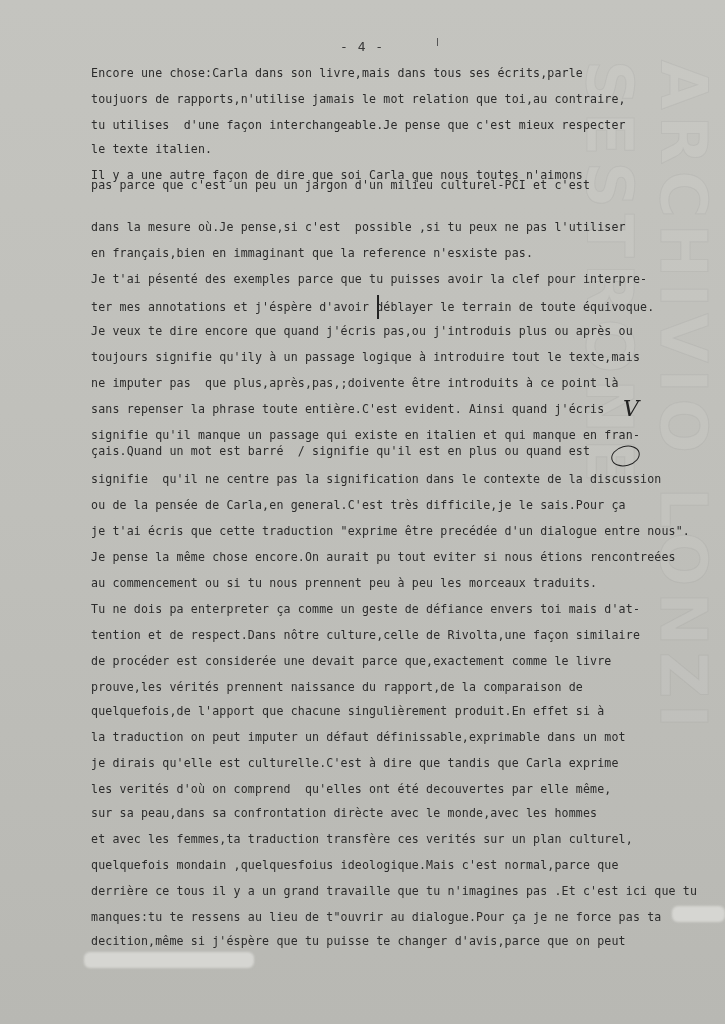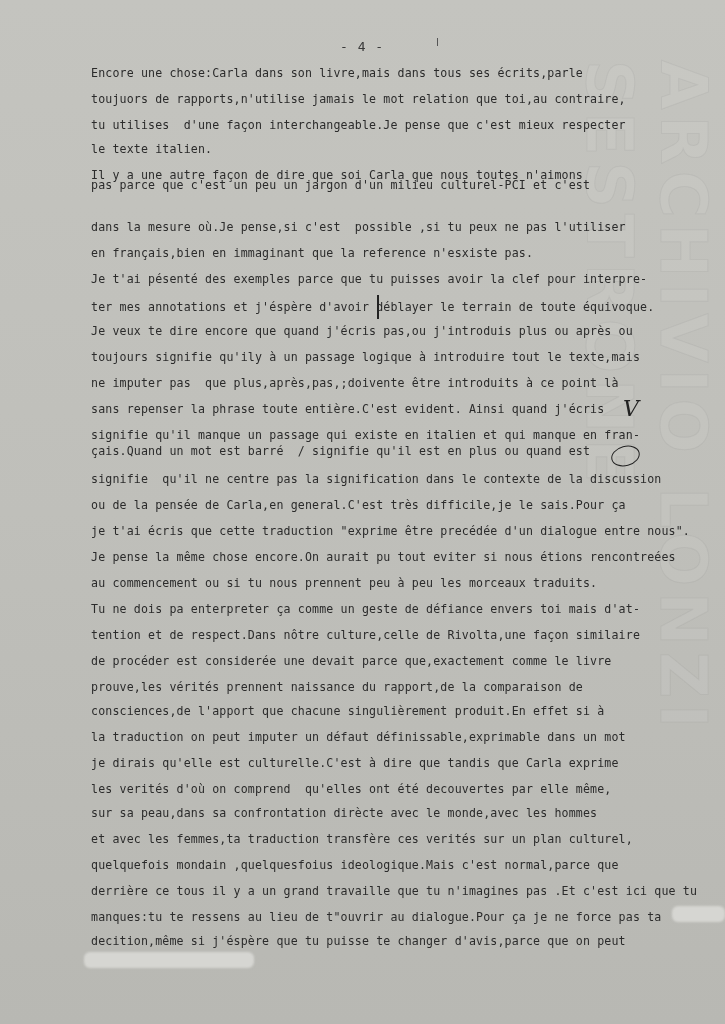--- a/index.html
+++ b/index.html
@@ -67,21 +67,21 @@
     <div class="line" style="top:382px">çais.Quand un mot est barré  / signifie qu'il est en plus ou quand est</div>
     <div class="line" style="top:410px">signifie  qu'il ne centre pas la signification dans le contexte de la discussion</div>
     <div class="line" style="top:436px">ou de la pensée de Carla,en general.C'est très difficile,je le sais.Pour ça</div>
     <div class="line" style="top:462px">je t'ai écris que cette traduction "exprime être precédée d'un dialogue entre nous".</div>
     <div class="line" style="top:488px">Je pense la même chose encore.On aurait pu tout eviter si nous étions rencontreées</div>
     <div class="line" style="top:514px">au commencement ou si tu nous prennent peu à peu les morceaux traduits.</div>
     <div class="line" style="top:540px">Tu ne dois pa enterpreter ça comme un geste de défiance envers toi mais d'at-</div>
     <div class="line" style="top:566px">tention et de respect.Dans nôtre culture,celle de Rivolta,une façon similaire</div>
     <div class="line" style="top:592px">de procéder est considerée une devait parce que,exactement comme le livre</div>
     <div class="line" style="top:618px">prouve,les vérités prennent naissance du rapport,de la comparaison de</div>
-    <div class="line" style="top:642px">consciences,de l'apport que chacune singulièrement produit.En effet si à</div>
+    <div class="line" style="top:642px">quelquefois,de l'apport que chacune singulièrement produit.En effet si à</div>
     <div class="line" style="top:668px">la traduction on peut imputer un défaut définissable,exprimable dans un mot</div>
     <div class="line" style="top:694px">je dirais qu'elle est culturelle.C'est à dire que tandis que Carla exprime</div>
     <div class="line" style="top:720px">les verités d'où on comprend  qu'elles ont été decouvertes par elle même,</div>
     <div class="line" style="top:744px">sur sa peau,dans sa confrontation dirècte avec le monde,avec les hommes</div>
     <div class="line" style="top:770px">et avec les femmes,ta traduction transfère ces verités sur un plan culturel,</div>
     <div class="line" style="top:796px">quelquefois mondain ,quelquesfoius ideologique.Mais c'est normal,parce que</div>
     <div class="line" style="top:822px">derrière ce tous il y a un grand travaille que tu n'imagines pas .Et c'est ici que tu</div>
     <div class="line" style="top:848px">manques:tu te ressens au lieu de t"ouvrir au dialogue.Pour ça je ne force pas ta</div>
     <div class="line" style="top:872px">decition,même si j'éspère que tu puisse te changer d'avis,parce que on peut</div>
   </div>

